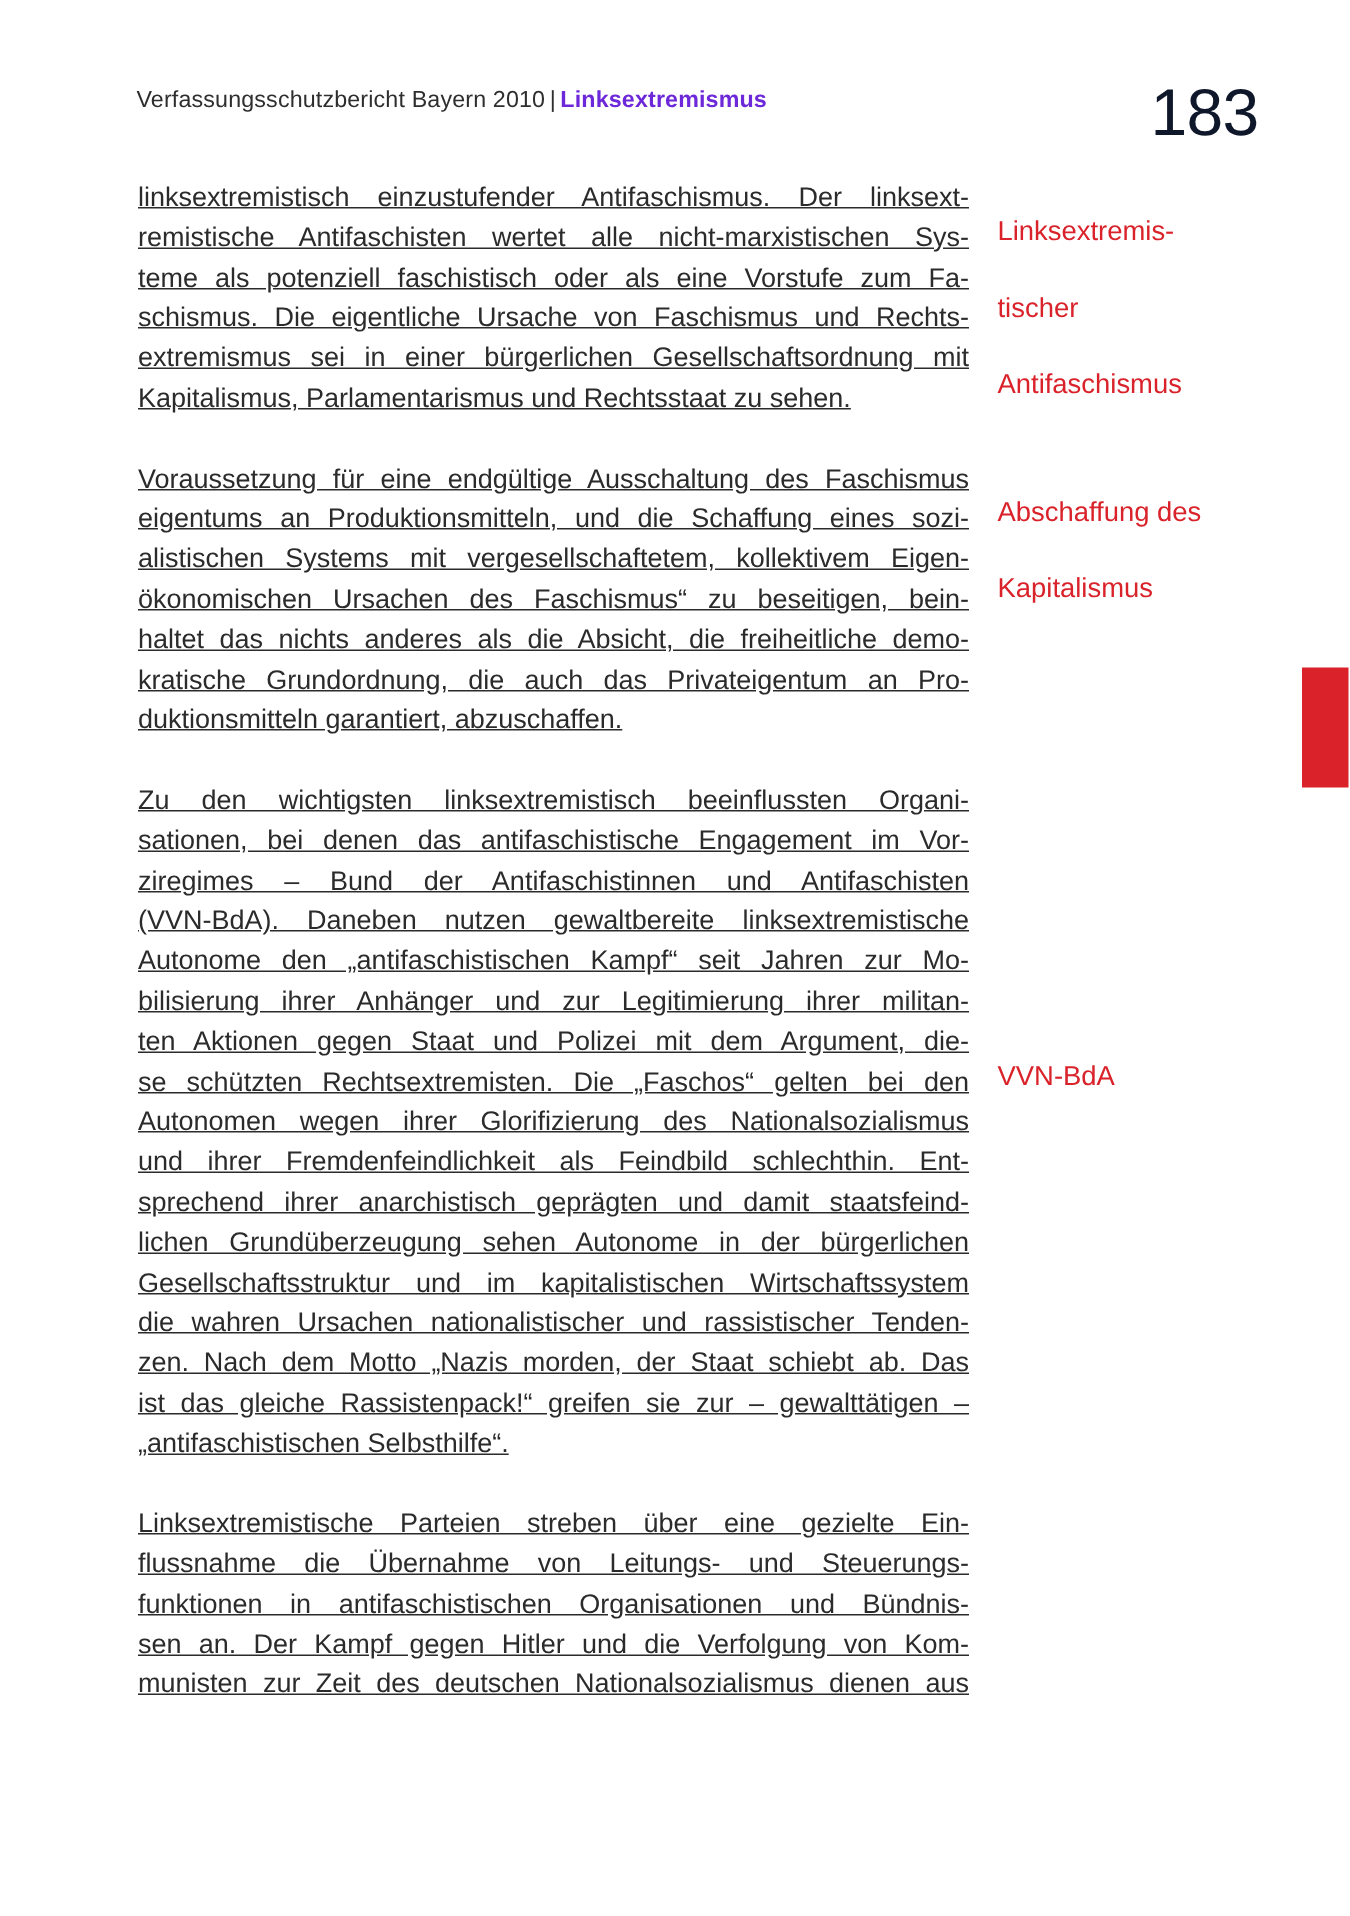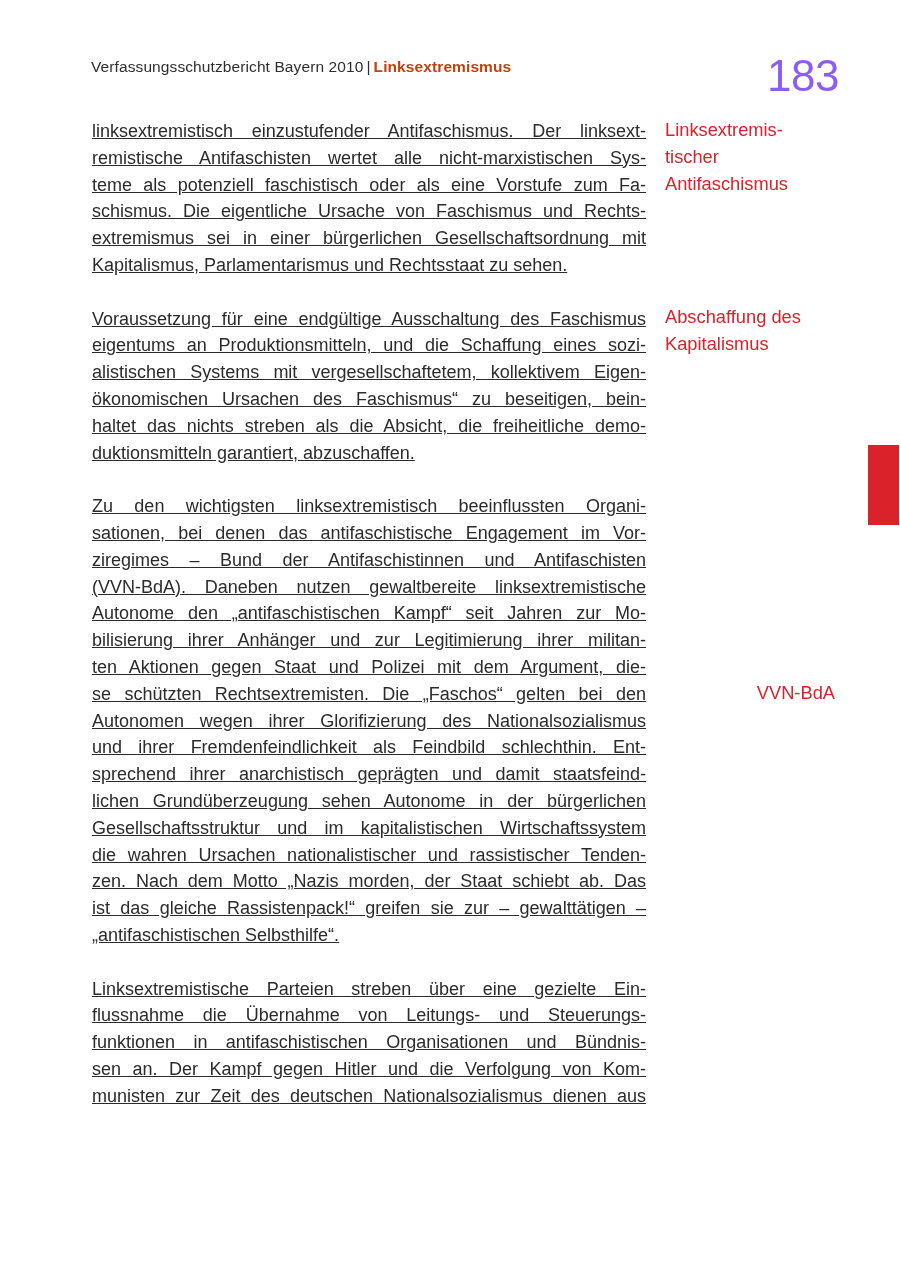--- a/index.html
+++ b/index.html
@@ -1,28 +1,28 @@
 <!DOCTYPE html>
 <html><head>
 <meta charset="utf-8">
 <style>
   html, body { margin: 0; padding: 0; background: #ffffff; }
   body { width: 900px; height: 1277px; position: relative; overflow: hidden;
          font-family: "Liberation Sans", "DejaVu Sans", sans-serif; color: #2b2b2b; }
   .running-head { position: absolute; left: 91px; top: 58px; font-size: 15.5px; letter-spacing: 0.1px; color: #2e2e2e; white-space: nowrap; }
   .running-head .sep { margin: 0 3px; }
-  .running-head .section { color: #c2410c; font-weight: bold; }
-  .page-number { position: absolute; right: 61px; top: 52px; font-size: 44px; line-height: 48px; color: #8b5cf6; letter-spacing: -0.5px; margin-left: 40px; }
+  .running-head .section { color: #6d28d9; font-weight: bold; }
+  .page-number { position: absolute; right: 61px; top: 52px; font-size: 44px; line-height: 48px; color: #0f172a; letter-spacing: -0.5px; margin-left: 40px; }
   .body-column { position: absolute; left: 91px; top: 117px; width: 556px; }
   .para { margin: 1px; font-size: 18px; line-height: 26.8px; text-align: justify; text-decoration: underline; }
   .para .line { display: block; text-align: justify; text-align-last: justify; white-space: nowrap; }
   .para .line.last { text-align-last: left; }
   .para + .para { margin-top: 26.8px; }
   .margin-note { position: absolute; left: 665px; width: 170px; font-size: 18.3px; line-height: 26.8px; color: #d9222a; }
-  .margin-note .line { display: block; white-space: nowrap; }
+  .margin-note .line { display: block; white-space: nowrap; margin-top: 24px; }
   .thumb-tab { position: absolute; left: 868px; top: 445px; width: 31px; height: 80px; background: #d9222a; }
 </style>
 </head>
 <body>
 
 <div class="running-head">
   <span>Verfassungsschutzbericht Bayern 2010</span><span class="sep">|</span><span class="section">Linksextremismus</span>
 </div>
 <div class="page-number">183</div>
 
@@ -33,21 +33,22 @@
     <span class="line">teme als potenziell faschistisch oder als eine Vorstufe zum Fa-</span>
     <span class="line">schismus. Die eigentliche Ursache von Faschismus und Rechts-</span>
     <span class="line">extremismus sei in einer bürgerlichen Gesellschaftsordnung mit</span>
     <span class="line last">Kapitalismus, Parlamentarismus und Rechtsstaat zu sehen.</span>
   </p>
   <p class="para">
     <span class="line">Voraussetzung für eine endgültige Ausschaltung des Faschismus</span>
     <span class="line">eigentums an Produktionsmitteln, und die Schaffung eines sozi-</span>
     <span class="line">alistischen Systems mit vergesellschaftetem, kollektivem Eigen-</span>
     <span class="line">ökonomischen Ursachen des Faschismus“ zu beseitigen, bein-</span>
-    <span class="line">haltet das nichts streben als die Absicht, die freiheitliche demo-</span>
+    <span class="line">haltet das nichts anderes als die Absicht, die freiheitliche demo-</span>
+    <span class="line">kratische Grundordnung, die auch das Privateigentum an Pro-</span>
     <span class="line last">duktionsmitteln garantiert, abzuschaffen.</span>
   </p>
   <p class="para">
     <span class="line">Zu den wichtigsten linksextremistisch beeinflussten Organi-</span>
     <span class="line">sationen, bei denen das antifaschistische Engagement im Vor-</span>
     <span class="line">ziregimes – Bund der Antifaschistinnen und Antifaschisten</span>
     <span class="line">(VVN-BdA). Daneben nutzen gewaltbereite linksextremistische</span>
     <span class="line">Autonome den „antifaschistischen Kampf“ seit Jahren zur Mo-</span>
     <span class="line">bilisierung ihrer Anhänger und zur Legitimierung ihrer militan-</span>
     <span class="line">ten Aktionen gegen Staat und Polizei mit dem Argument, die-</span>
@@ -73,17 +74,17 @@
 
 <div class="margin-note" style="top:117px;">
   <span class="line">Linksextremis-</span>
   <span class="line">tischer</span>
   <span class="line">Antifaschismus</span>
 </div>
 <div class="margin-note" style="top:304px;">
   <span class="line">Abschaffung des</span>
   <span class="line">Kapitalismus</span>
 </div>
-<div class="margin-note" style="top:680px;text-align:right;">
+<div class="margin-note" style="top:680px;">
   <span class="line">VVN-BdA</span>
 </div>
 
 <div class="thumb-tab"></div>
 
 </body></html>

